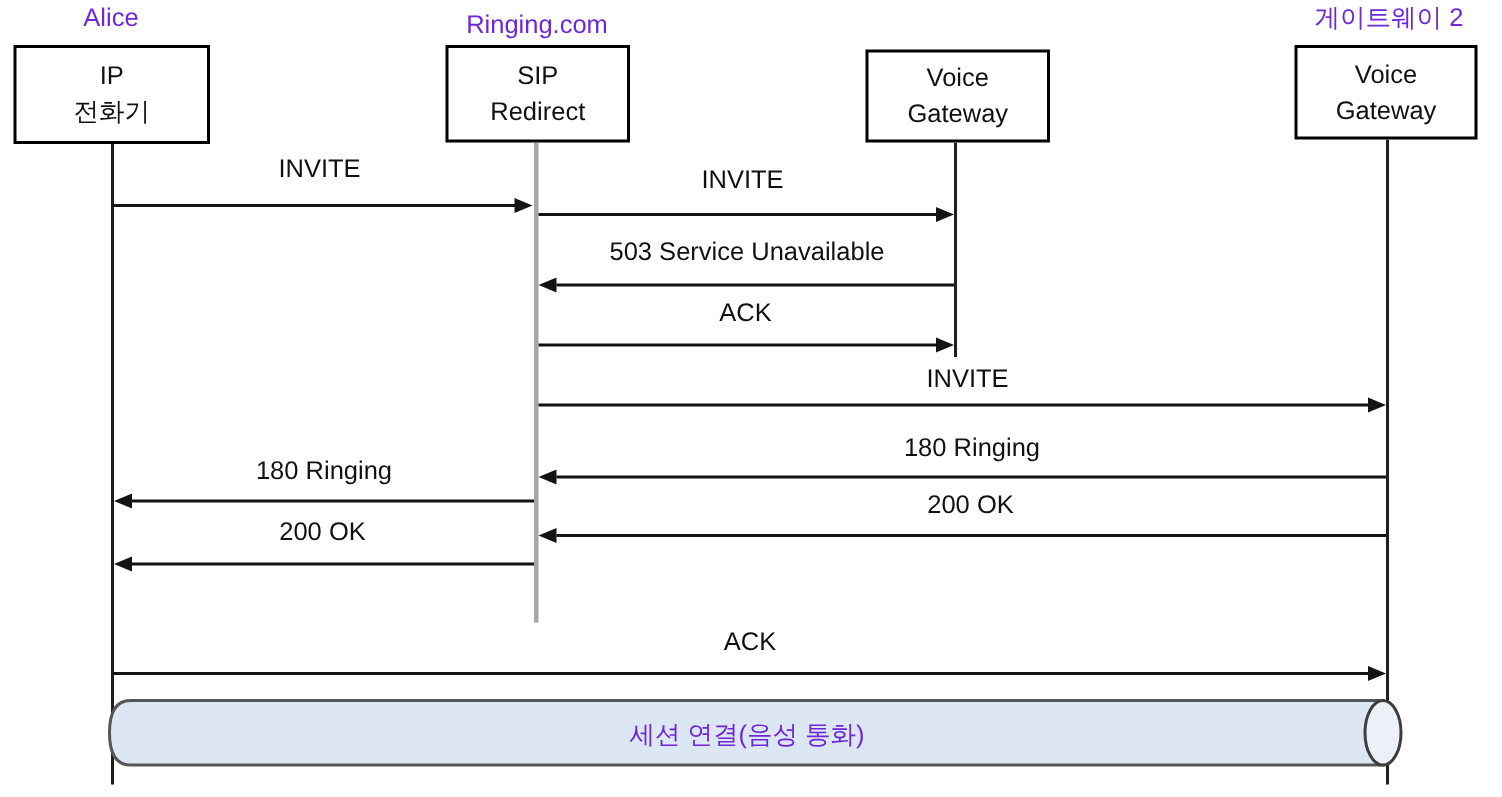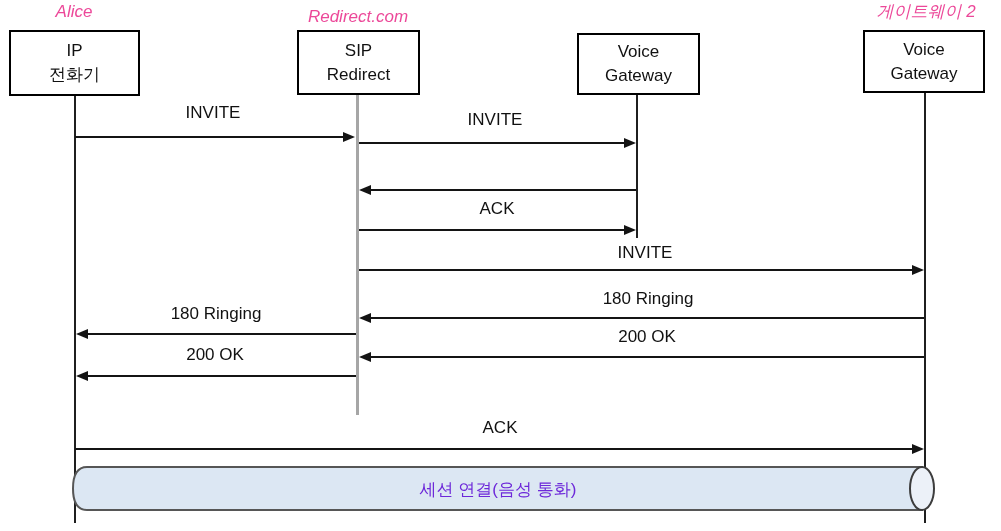--- a/index.html
+++ b/index.html
@@ -1,21 +1,21 @@
 <!DOCTYPE html>
 <html><head>
 <meta charset="utf-8">
 <style>
   html,body { margin:0; padding:0; background:#fff; }
   #stage {
     position:relative; width:1001px; height:531px; background:#ffffff;
     font-family:"Liberation Sans","DejaVu Sans",sans-serif; color:#111;
     overflow:hidden;
   }
-  .atitle { position:absolute; transform:translateX(-50%); font-size:17px; white-space:nowrap; color:#ec4899;font-style:italic; }
+  .atitle { position:absolute; transform:translateX(-50%); font-size:17px; white-space:nowrap; color:#6d28d9; }
   .abox {
     position:absolute; background:#fff; border:2px solid #000;
     display:flex; flex-direction:column; align-items:center; justify-content:center;
     font-size:17px; line-height:1.4; text-align:center; box-sizing:border-box;
   }
   .ll { position:absolute; width:2px; background:#1f1f1f; }
   .ll.gray { width:3px; background:#a6a6a6; }
   .ln { position:absolute; height:2px; background:#141414; }
   .ah-r { position:absolute; width:0; height:0;
           border-top:5px solid transparent; border-bottom:5px solid transparent;
@@ -27,21 +27,21 @@
   #session-wrap { position:absolute; left:63px; top:460px; width:890px; height:66px; }
   #session-label { position:absolute; left:0; top:18px; width:870px; text-align:center;
                    font-size:17px; color:#6d28d9; }
 </style>
 </head>
 <body>
 
 <div id="stage">
 
   <div class="atitle" style="left:74px;  top:2px;">Alice</div>
-  <div class="atitle" style="left:358px; top:7px;">Redirect.com</div>
+  <div class="atitle" style="left:358px; top:7px;">Ringing.com</div>
   <div class="atitle" style="left:926px; top:0px;">게이트웨이 2</div>
 
   <div class="ll" style="left:74px;  top:96px; height:427px;"></div>
   <div class="ll gray" style="left:356px; top:95px; height:320px;"></div>
   <div class="ll" style="left:636px; top:95px; height:143px;"></div>
   <div class="ll" style="left:924px; top:93px; height:430px;"></div>
 
   <div class="abox" style="left:9px;   top:30px; width:131px; height:66px;">
     <span>IP</span>
     <span>전화기</span>
@@ -60,20 +60,21 @@
   </div>
 
   <div class="ml" style="left:213px; top:103px;">INVITE</div>
   <div class="ln" style="left:75px;  top:136px; width:270px;"></div>
   <div class="ah-r" style="left:343px; top:132px;"></div>
 
   <div class="ml" style="left:495px; top:110px;">INVITE</div>
   <div class="ln" style="left:359px; top:142px; width:266px;"></div>
   <div class="ah-r" style="left:624px; top:138px;"></div>
 
+  <div class="ml" style="left:498px; top:158px;">503 Service Unavailable</div>
   <div class="ln" style="left:371px; top:189px; width:265px;"></div>
   <div class="ah-l" style="left:359px; top:185px;"></div>
 
   <div class="ml" style="left:497px; top:199px;">ACK</div>
   <div class="ln" style="left:359px; top:229px; width:266px;"></div>
   <div class="ah-r" style="left:624px; top:225px;"></div>
 
   <div class="ml" style="left:645px; top:243px;">INVITE</div>
   <div class="ln" style="left:359px; top:269px; width:554px;"></div>
   <div class="ah-r" style="left:912px; top:265px;"></div>

